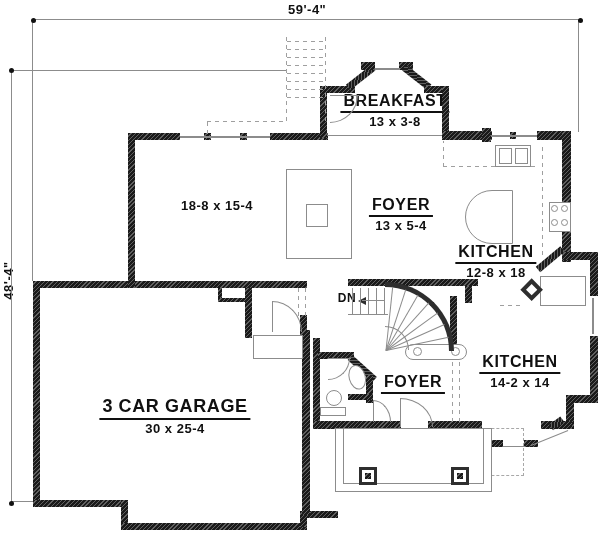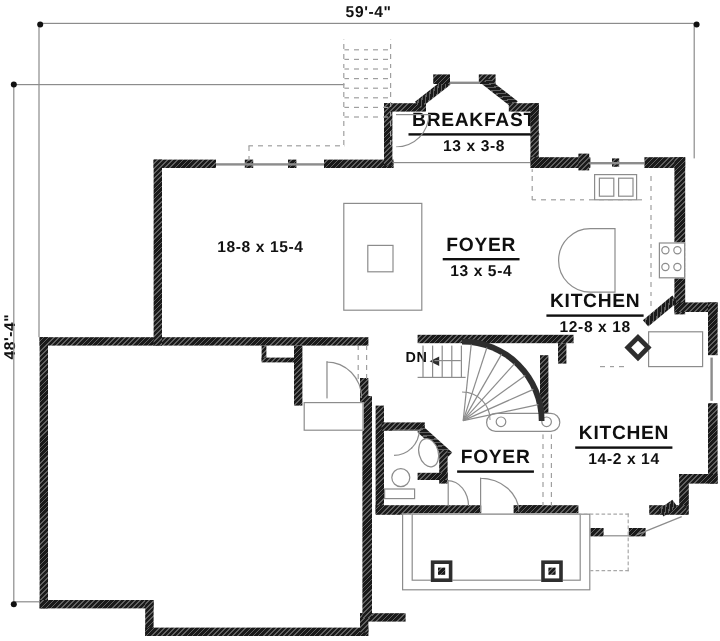--- a/index.html
+++ b/index.html
@@ -43,20 +43,24 @@
   <div class="room-label" style="left:496px;top:243px;font-size:16px;">
     <span class="rn">KITCHEN</span>
     <div class="rs">12-8 x 18</div>
   </div>
   <div class="room-label" style="left:520px;top:353px;font-size:16px;">
     <span class="rn">KITCHEN</span>
     <div class="rs">14-2 x 14</div>
   </div>
   <div class="room-label" style="left:413px;top:373px;font-size:16px;">
     <span class="rn">FOYER</span>
+  </div>
+  <div class="room-label" style="left:175px;top:396px;font-size:18px;">
+    <span class="rn">3 CAR GARAGE</span>
+    <div class="rs">30 x 25-4</div>
   </div>
 
   <div class="small-label" style="left:347px;top:291px;">DN</div>
   <div class="small-label" style="left:437px;top:344px;">UP</div>
   <div class="tri-left" style="left:358px;top:297px;"></div>
 
 <div class="wall" style="left: 33px; top: 281px; width: 274px; height: 7px;"></div>
     <div class="wall" style="left: 128px; top: 133px; width: 52px; height: 7px;"></div>
     <div class="wall" style="left: 270px; top: 133px; width: 58px; height: 7px;"></div>
     <div class="wall" style="left: 128px; top: 133px; width: 7px; height: 155px;"></div>

